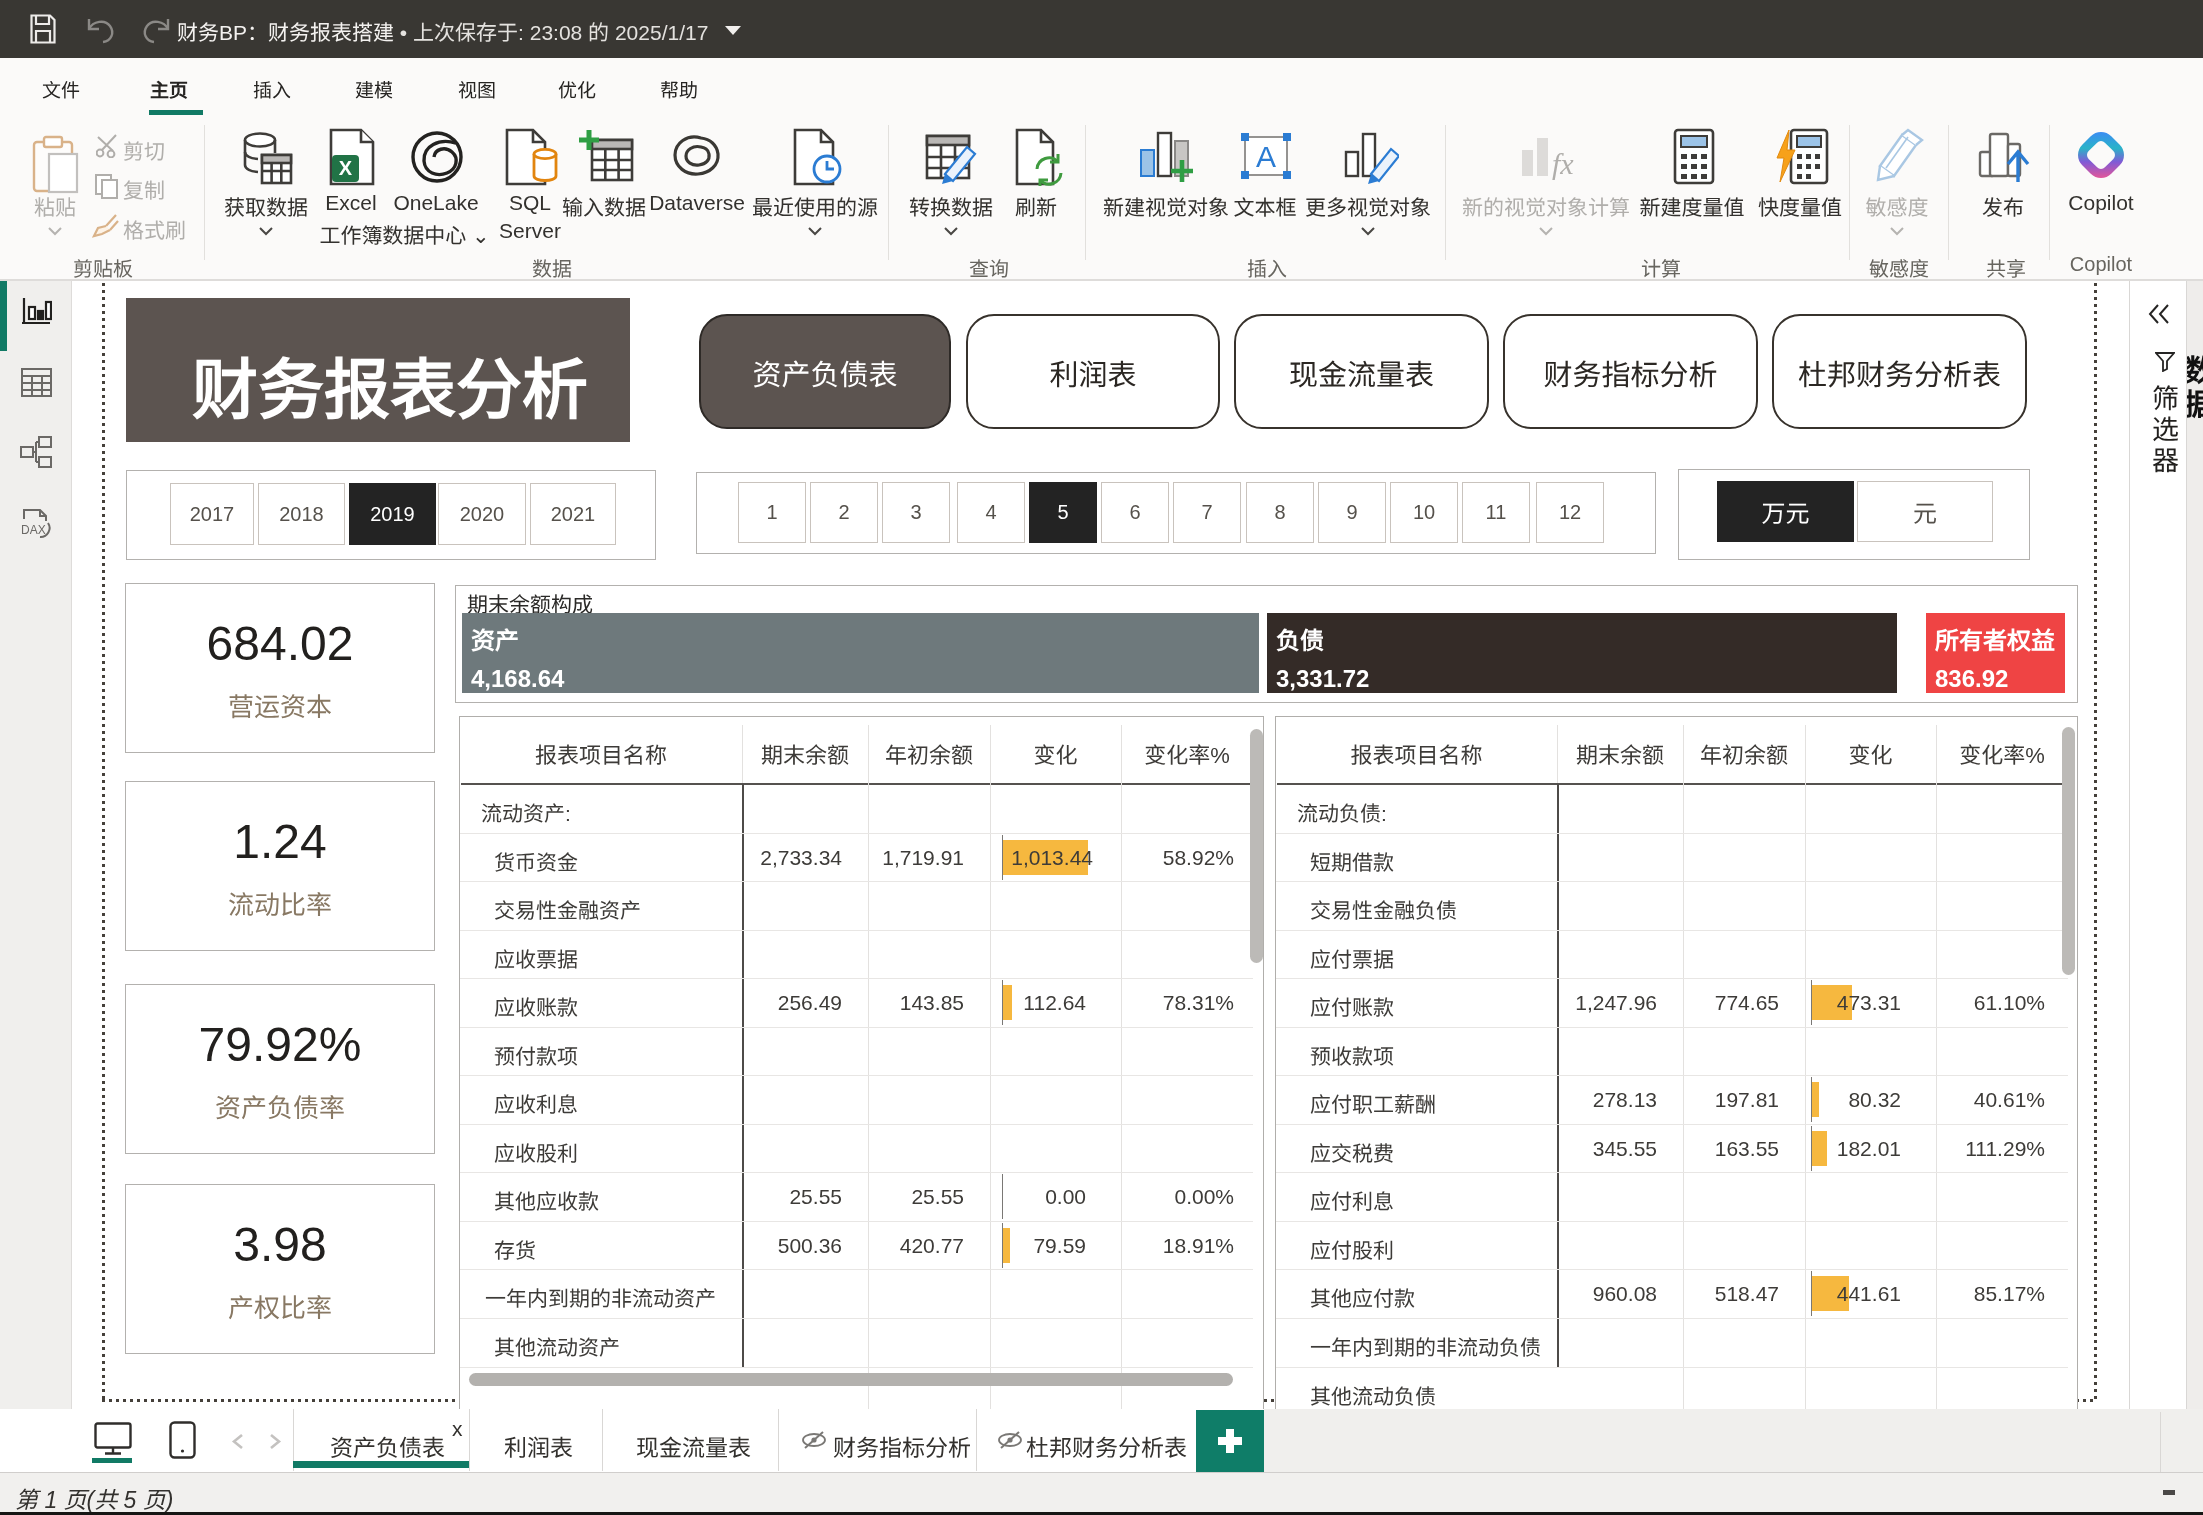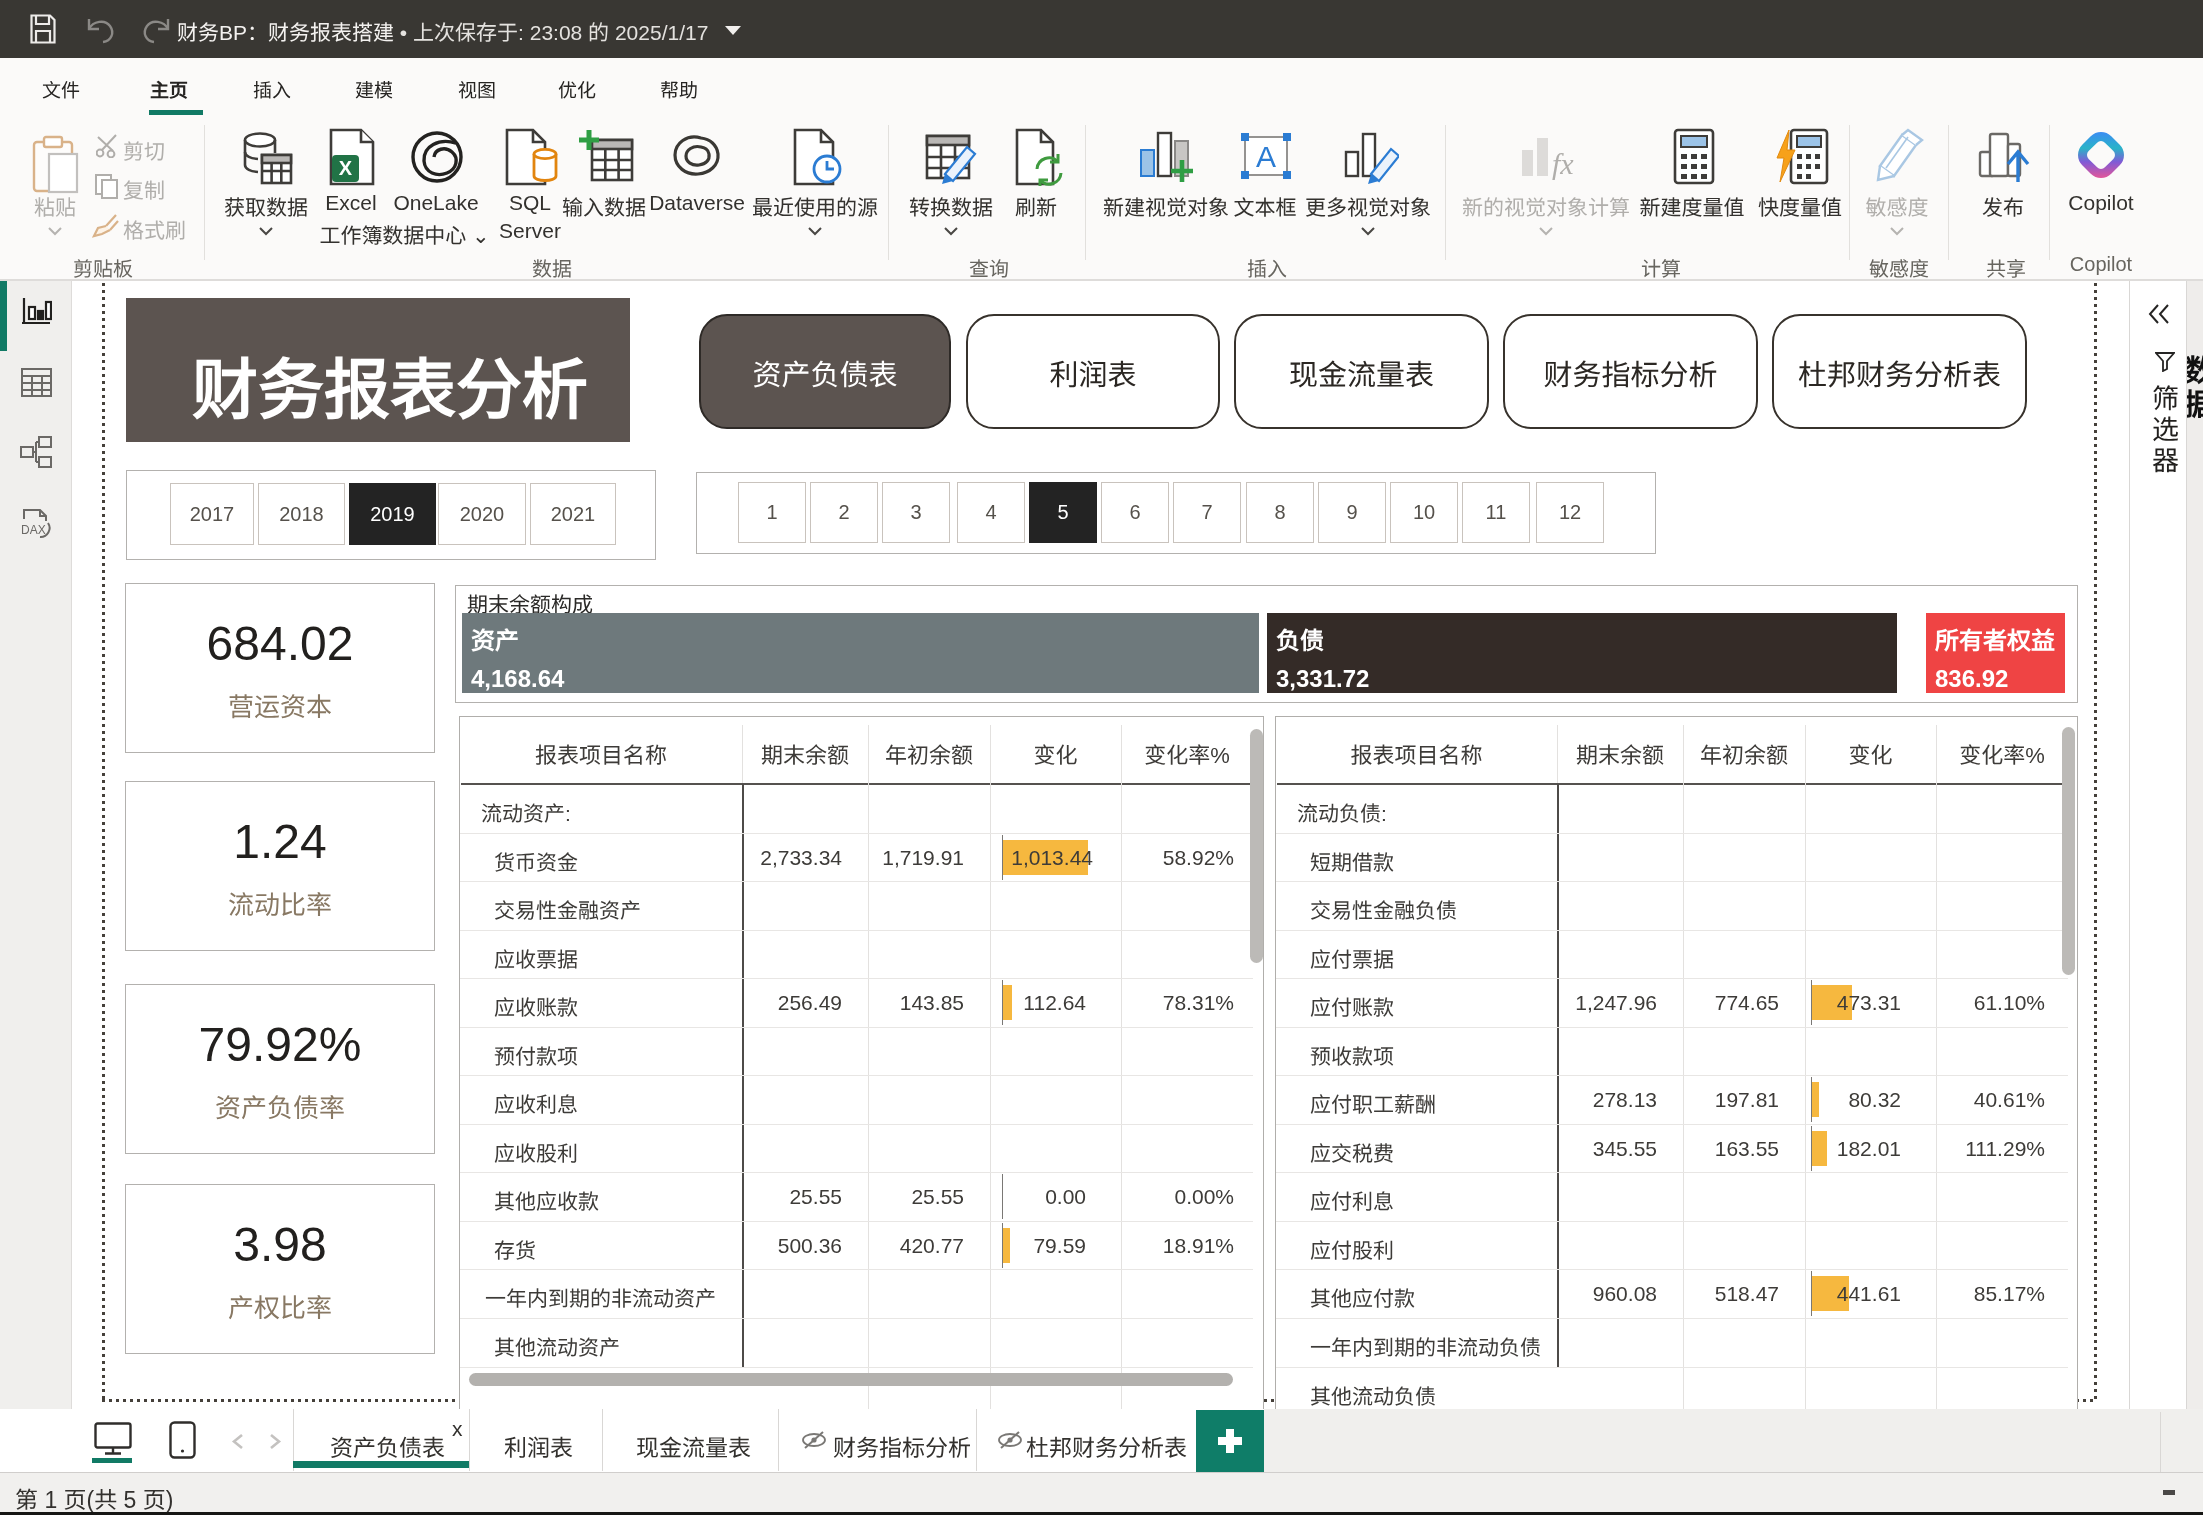--- a/index.html
+++ b/index.html
@@ -61,21 +61,21 @@
 .dbar{position:absolute;top:7px;height:35px;background:#f6b83f;}
 .axis{position:absolute;top:2px;height:45px;width:1px;background:#7a7875;}
 .sbv{position:absolute;width:13px;border-radius:7px;background:#bcbab7;}
 .sbh{position:absolute;height:13px;border-radius:7px;background:#b3b1ae;}
 
 #tabbar{left:0;top:1409px;width:2203px;height:63px;background:#fff;}
 #tabgray{left:1264px;top:0;width:939px;height:63px;background:#f0efed;}
 .tabsep{position:absolute;top:0;width:1px;height:62px;background:#d9d7d5;}
 .tabt{position:absolute;top:20px;font-size:23px;color:#33312e;white-space:nowrap;}
 #statusbar{left:0;top:1472px;width:2203px;height:43px;background:#f1f0ee;border-top:1px solid #d0cecc;}
-#statusbar .st{left:15px;top:8px;font-size:23px;color:#33312e;}
+#statusbar .st{left:15px;top:8px;font-size:23px;color:#33312e;font-style:italic;}
 #blackline{left:0;top:1512px;width:2203px;height:3px;background:#161614;}
 
 #fpane{left:2129px;top:0;width:57px;height:1128px;background:#fff;border-left:1px solid #d9d7d5;}
 #fstrip{left:2186px;top:0;width:17px;height:1128px;background:#efedeb;border-left:1px solid #d9d7d5;overflow:hidden;}
 .vtext{writing-mode:vertical-rl;font-size:27px;color:#22201e;letter-spacing:4px;}
 svg{display:block;}
 </style>
 </head>
 <body>
 <div id="root">
@@ -427,20 +427,24 @@
     <div class="slb sel" style="left:332px;width:68px;top:9px;height:61px">5</div>
     <div class="slb" style="left:404px;width:68px;top:9px;height:61px">6</div>
     <div class="slb" style="left:476px;width:68px;top:9px;height:61px">7</div>
     <div class="slb" style="left:549px;width:68px;top:9px;height:61px">8</div>
     <div class="slb" style="left:621px;width:68px;top:9px;height:61px">9</div>
     <div class="slb" style="left:693px;width:68px;top:9px;height:61px">10</div>
     <div class="slb" style="left:765px;width:68px;top:9px;height:61px">11</div>
     <div class="slb" style="left:839px;width:68px;top:9px;height:61px">12</div>
   </div>
 
+  <div class="slbox a" style="left:1678px;top:188px;width:352px;height:91px">
+    <div class="slb sel" style="left:38px;width:137px;top:11px;height:61px;font-size:24px">万元</div>
+    <div class="slb" style="left:178px;width:136px;top:11px;height:61px;font-size:24px">元</div>
+  </div>
 
   <div class="kpi a" style="top:302px">
         <div class="v">684.02</div>
         <div class="l">营运资本</div>
       </div>
   <div class="kpi a" style="top:500px">
         <div class="v">1.24</div>
         <div class="l">流动比率</div>
       </div>
   <div class="kpi a" style="top:703px">

